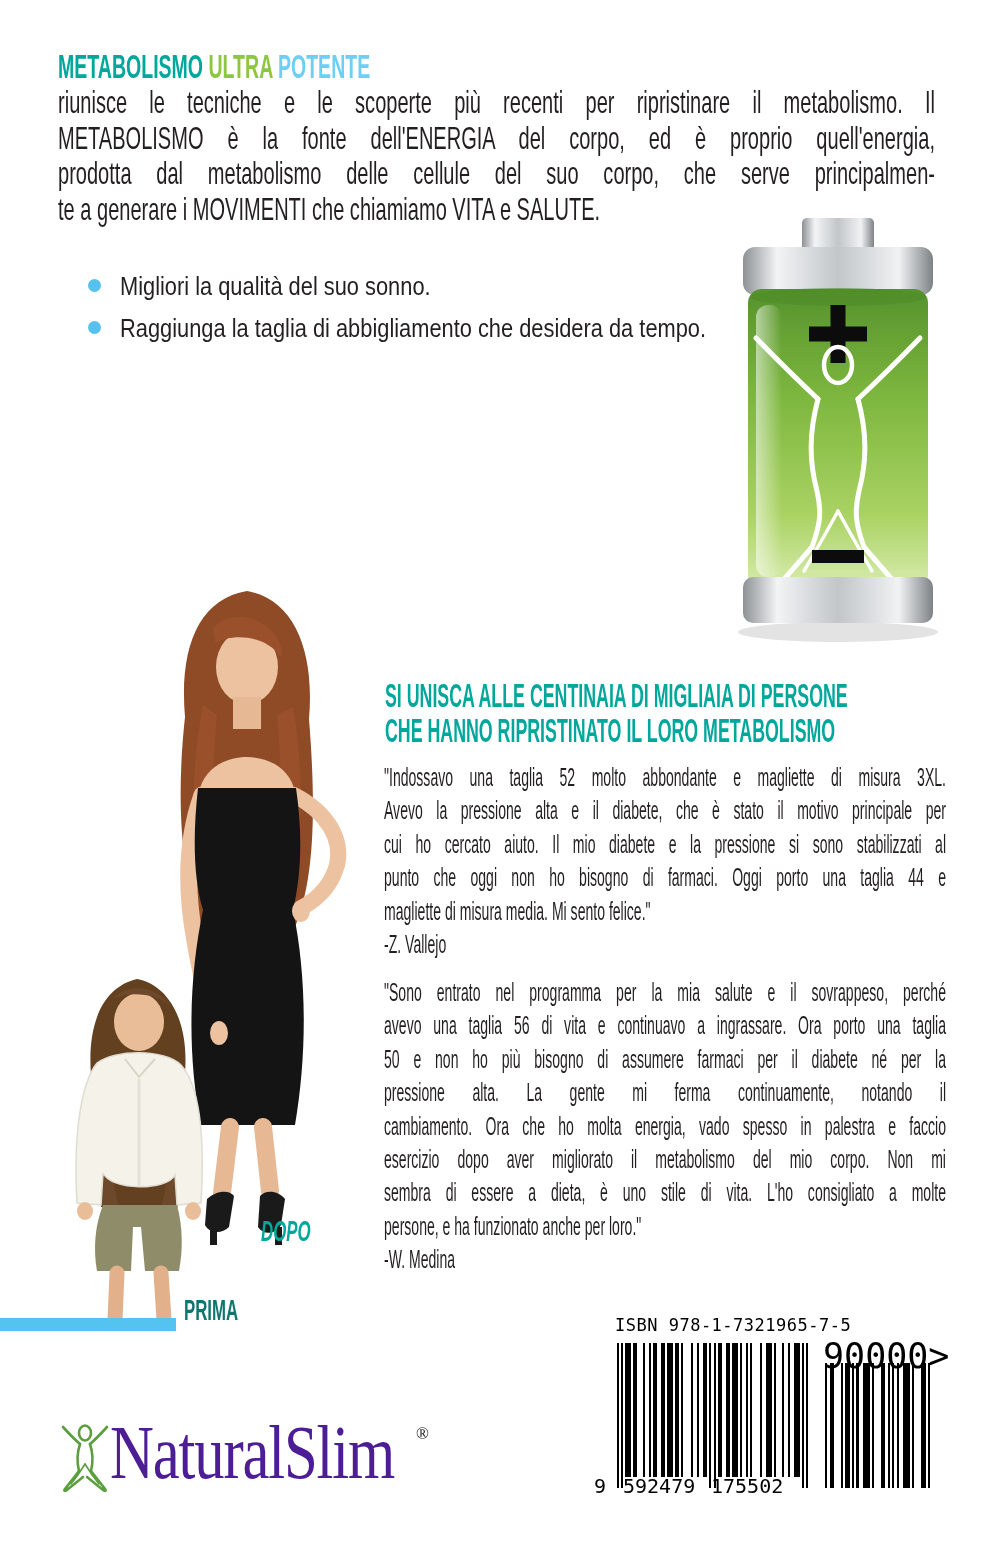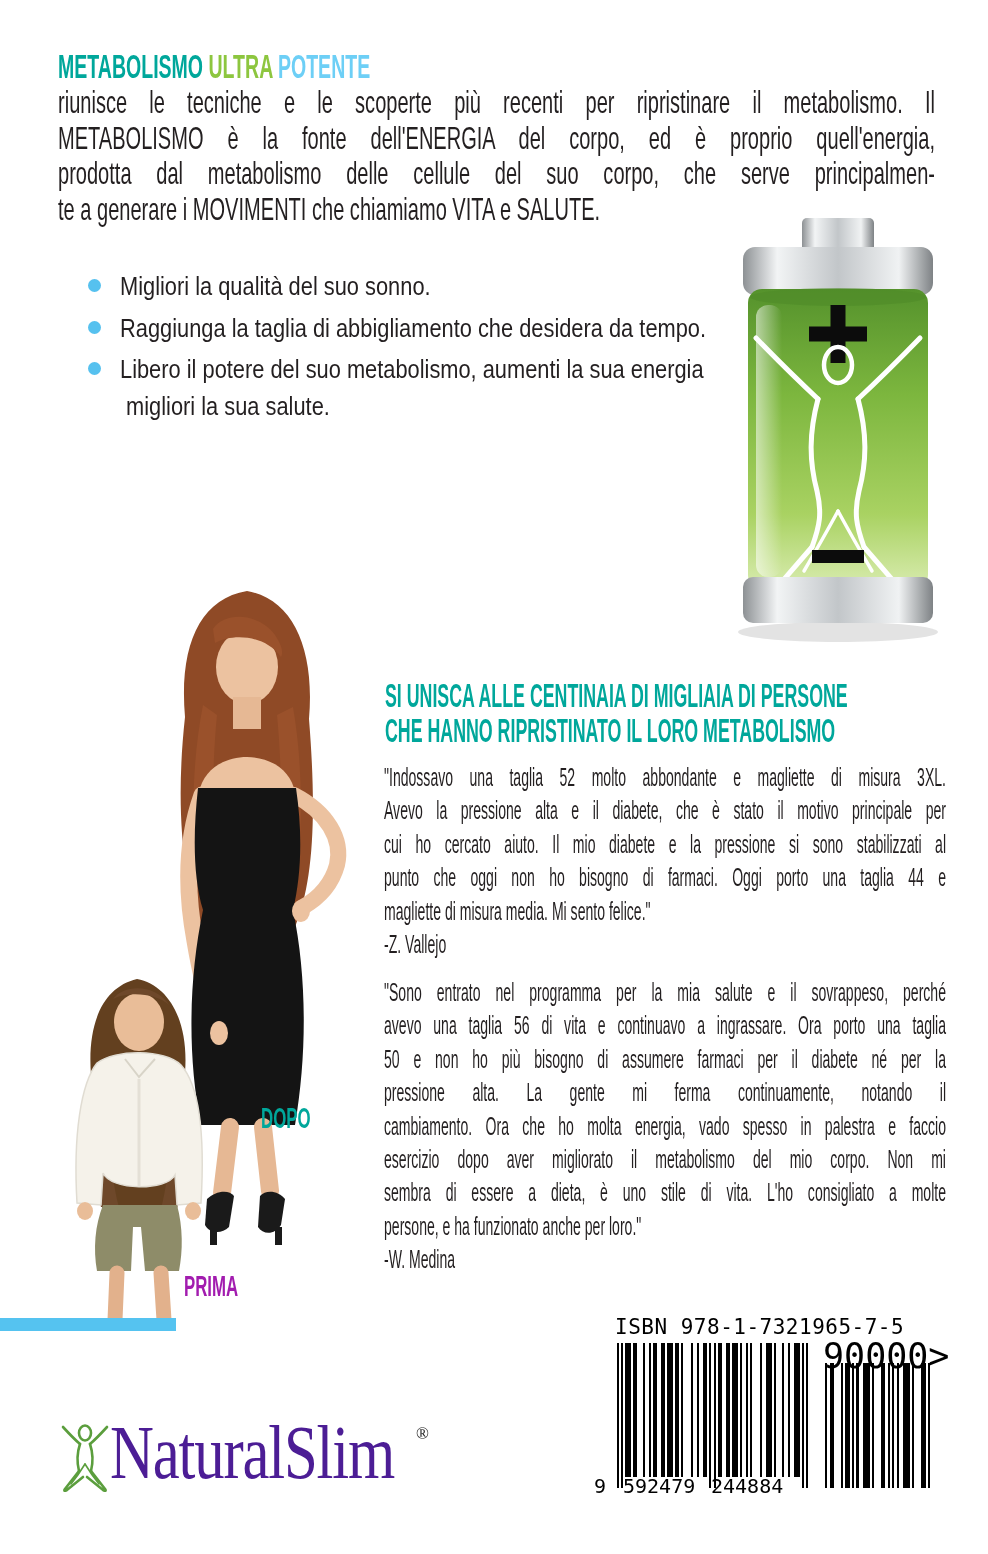--- a/index.html
+++ b/index.html
@@ -29,28 +29,28 @@
   
   .heading-block{left:385px;top:678px;}
   .heading-block .cond{width:1100px;transform:scaleX(0.523);font-size:34px;font-weight:700;line-height:34.5px;}
   .quote-block .cond{width:1000px;transform:scaleX(0.562);font-size:25px;line-height:33.4px;}
   .q1{left:384px;top:761px;}
   .q2{left:384px;top:976px;}
 
   
   .photo-label{font-weight:700;font-size:29px;line-height:30px;}
   .photo-label .cond{width:120px;transform:scaleX(0.58);white-space:nowrap;}
-  .label-dopo{left:261px;top:1103px;}
+  .label-dopo{left:261px;top:1216px;font-style:italic;}
   .label-prima{left:184px;top:1271px;}
 
   .accent-bar{left:0;top:1318px;width:176px;height:13px;}
 
   
   .mono{font-family:"DejaVu Sans Mono",monospace;color:#000;}
-  .isbn-label{left:615px;top:1315px;font-size:21px;letter-spacing:0.5px;white-space:nowrap;}
+  .isbn-label{left:615px;top:1315px;font-size:17px;letter-spacing:0.5px;white-space:nowrap;}
   .supp-label{left:823px;top:1336px;width:107px;font-size:35px;text-align:right;white-space:nowrap;}
   .bc-main{left:617px;top:1343px;}
   .bc-supp{left:823px;top:1363px;}
   .bc-digit{font-size:20px;top:1474px;white-space:nowrap;}
   .d-first{left:594px;}
   .d-left{left:623px;}
   .d-right{left:711px;}
 
   
   .logo-text{left:110px;top:1414px;color:#4c1d95;}
@@ -90,29 +90,20 @@
         <div class="cond">
           <div class="tline">Migliori la qualità del suo sonno.</div>
         </div>
       </li>
       <li>
         <span class="bullet-dot">
           <i style="background: rgb(86, 193, 239);"></i>
         </span>
         <div class="cond">
           <div class="tline">Raggiunga la taglia di abbigliamento che desidera da tempo.</div>
-        </div>
-      </li>
-      <li>
-        <span class="bullet-dot">
-          <i style="background: rgb(86, 193, 239);"></i>
-        </span>
-        <div class="cond">
-          <div class="tline">Libero il potere del suo metabolismo, aumenti la sua energia</div>
-          <div class="tline">&nbsp;migliori la sua salute.</div>
         </div>
       </li>
     </ul>
 
   <div class="abs" style="left:726px;top:205px;">
     <svg width="250" height="440" viewBox="0 0 250 440">
       <defs>
         <linearGradient id="silv" x1="0" y1="0" x2="1" y2="0">
           <stop offset="0" stop-color="#8d9194"></stop>
             <stop offset="0.18" stop-color="#f2f4f5"></stop>
@@ -196,21 +187,21 @@
       <ellipse cx="148" cy="236" rx="8" ry="9" fill="#e9bd98"></ellipse>
       <path fill="#8e8c69" d="M58 230 L132 230 C138 252 138 276 134 296 L100 296 L96 252 L88 252 L86 296 L52 296 C48 274 50 250 58 230 Z"></path>
       <path stroke="#e2b18c" stroke-width="15" fill="none" stroke-linecap="round" d="M72 298 L70 345"></path>
       <path stroke="#e2b18c" stroke-width="15" fill="none" stroke-linecap="round" d="M116 298 L119 345"></path>
     </svg>
   </div>
 
   <div class="abs photo-label label-dopo" style="color:#00a79b;z-index:3;">
     <div class="cond">DOPO</div>
   </div>
-  <div class="abs photo-label label-prima" style="color:#a21caf;z-index:3;">
+  <div class="abs photo-label label-prima" style="color:#0f766e;z-index:3;margin-top:24px;">
     <div class="cond">PRIMA</div>
   </div>
 
   <div class="abs accent-bar" style="background:#55c3f0;z-index:4;"></div>
 
   <div class="abs heading-block" style="color:#00a79b;">
     <div class="cond" id="heading-lines">
         <div class="tline">SI UNISCA ALLE CENTINAIA DI MIGLIAIA DI PERSONE</div>
         <div class="tline">CHE HANNO RIPRISTINATO IL LORO METABOLISMO</div>
       </div>
@@ -321,21 +312,21 @@
         <rect x="37" y="0" width="1" height="125" fill="#000"></rect>
         <rect x="38" y="0" width="1" height="125" fill="#000"></rect>
         <rect x="40" y="0" width="1" height="125" fill="#000"></rect>
         <rect x="44" y="0" width="1" height="125" fill="#000"></rect>
         <rect x="45" y="0" width="1" height="125" fill="#000"></rect>
         <rect x="47" y="0" width="1" height="125" fill="#000"></rect>
       </svg>
   </div>
   <div class="abs mono bc-digit d-first">9</div>
   <div class="abs mono bc-digit d-left">592479</div>
-  <div class="abs mono bc-digit d-right">244884</div>
+  <div class="abs mono bc-digit d-right">175502</div>
 
   <div class="abs" style="left:57px;top:1420px;">
     <svg width="54" height="74" viewBox="0 0 54 74">
       <g stroke="#5b9e3d" stroke-width="2.6" fill="none" stroke-linecap="round">
         <ellipse cx="28" cy="13" rx="6" ry="7.5"></ellipse>
         <path d="M6 7 Q17 19 23 24"></path>
         <path d="M50 7 Q39 19 33 24"></path>
         <path d="M23 24 C20 33 20 43 22 51"></path>
         <path d="M33 24 C36 33 36 43 34 51"></path>
         <path d="M22 51 L8 69 Q6 72 10 70 L26 57"></path>

